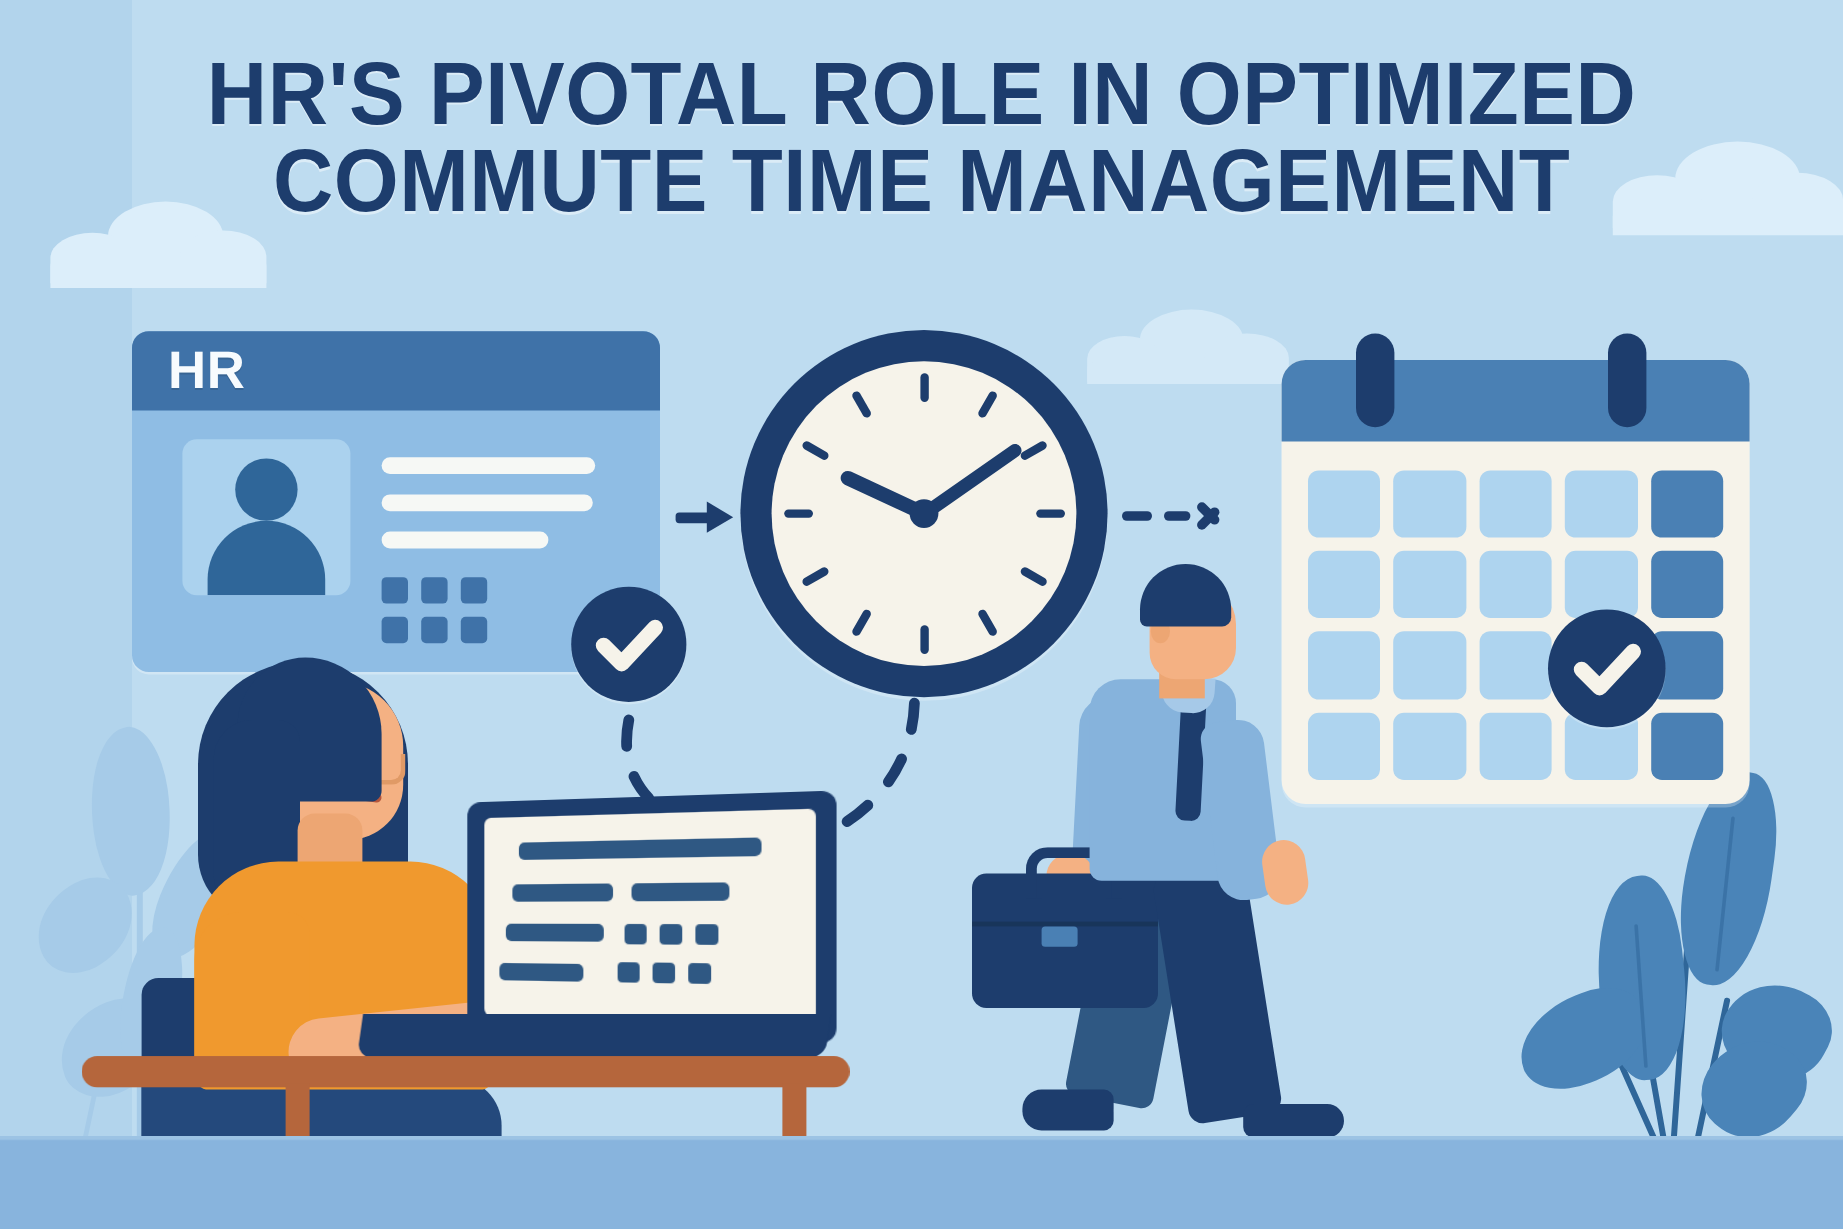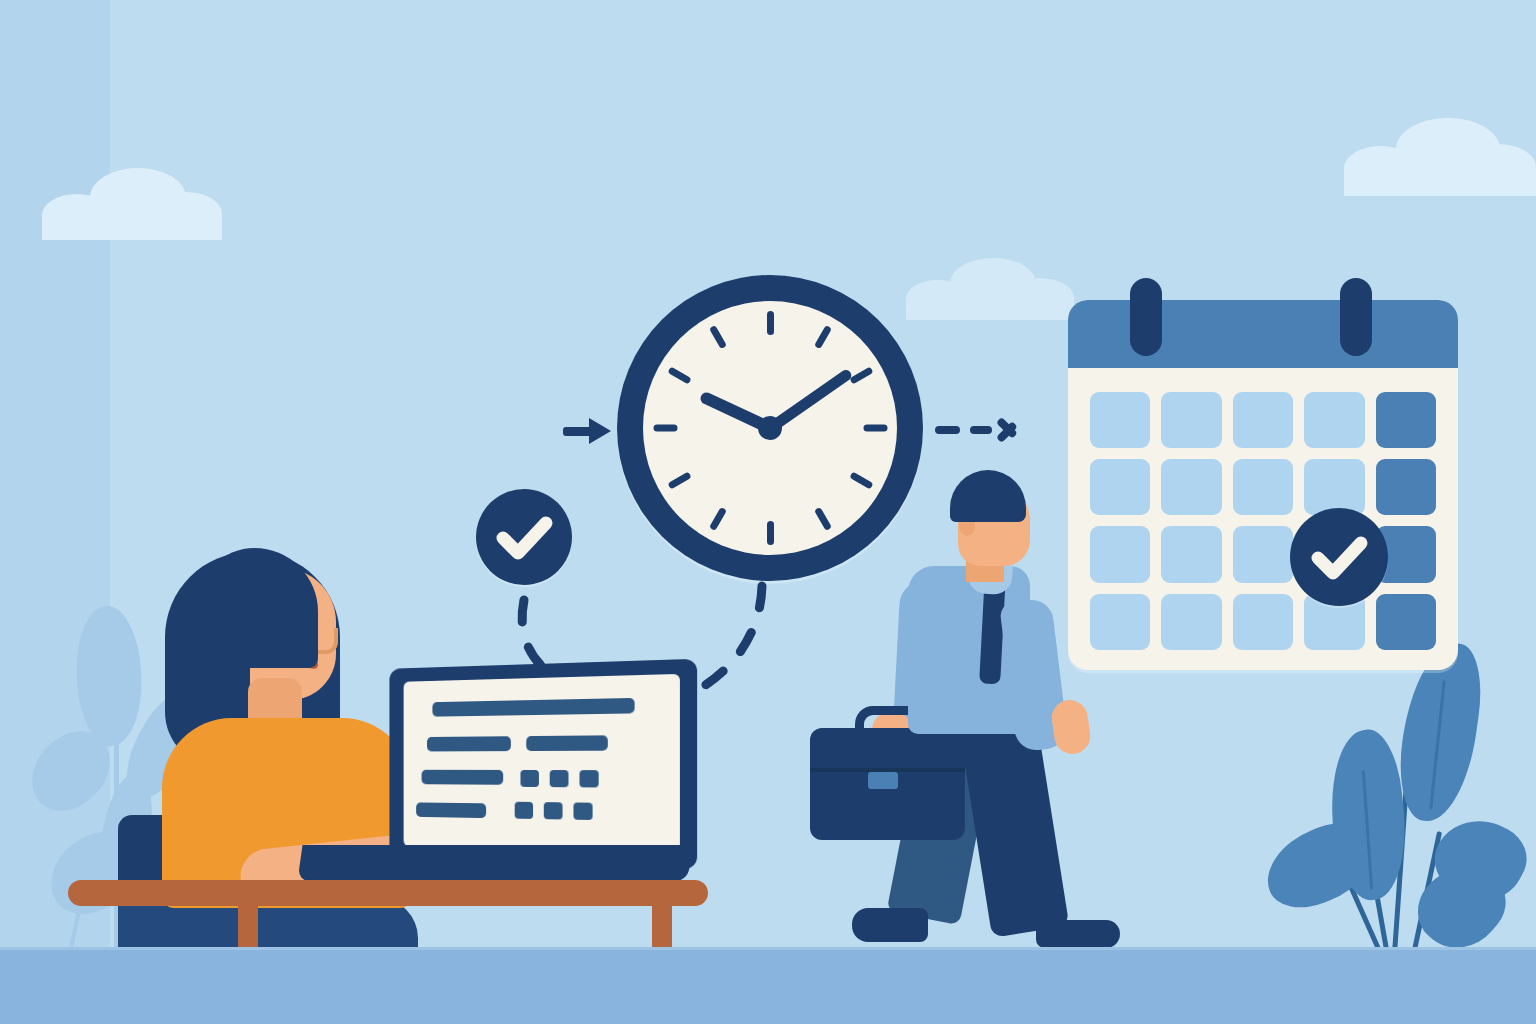--- a/index.html
+++ b/index.html
@@ -187,21 +187,42 @@
     <div class="stem" style="left:104px;top:210px;width:5px;height:126px;transform:rotate(-24deg);"></div>
     <div class="leaf" style="left:148px;top:2px;width:72px;height:180px;transform:rotate(8deg);"></div>
     <div class="leaf" style="left:76px;top:90px;width:72px;height:170px;transform:rotate(-6deg);"></div>
     <div class="leaf" style="left:8px;top:190px;width:110px;height:72px;transform:rotate(-22deg);"></div>
     <div class="leaf" style="left:180px;top:180px;width:88px;height:80px;transform:rotate(28deg);"></div>
     <div class="leaf" style="left:166px;top:224px;width:78px;height:86px;transform:rotate(40deg);"></div>
     <div class="veins" style="left:180px;top:40px;width:3px;height:130px;transform:rotate(6deg);"></div>
     <div class="veins" style="left:110px;top:130px;width:3px;height:120px;transform:rotate(-4deg);"></div>
   </div>
 
-
+  <div class="title">
+    <span class="line">HR'S PIVOTAL ROLE IN OPTIMIZED</span>
+    <span class="line">COMMUTE TIME MANAGEMENT</span>
+  </div>
+
+  <div class="hr-card">
+    <div class="hr-head"></div>
+    <div class="hr-head-label">HR</div>
+    <div class="hr-avatar-box">
+      <div class="av-head"></div>
+      <div class="av-body"></div>
+    </div>
+    <div class="hr-line hr-l1"></div>
+    <div class="hr-line hr-l2"></div>
+    <div class="hr-line hr-l3"></div>
+    <div class="hr-sq" style="left:208px;top:205px;"></div>
+    <div class="hr-sq" style="left:241px;top:205px;"></div>
+    <div class="hr-sq" style="left:274px;top:205px;"></div>
+    <div class="hr-sq" style="left:208px;top:238px;"></div>
+    <div class="hr-sq" style="left:241px;top:238px;"></div>
+    <div class="hr-sq" style="left:274px;top:238px;"></div>
+  </div>
 
   <div class="arrow-solid">
     <div class="shaft"></div>
     <div class="headw"></div>
   </div>
 
   <div class="clock">
     <div class="clock-face">
       <div class="tick" style="transform:rotate(0deg);"></div>
       <div class="tick" style="transform:rotate(30deg);"></div>

